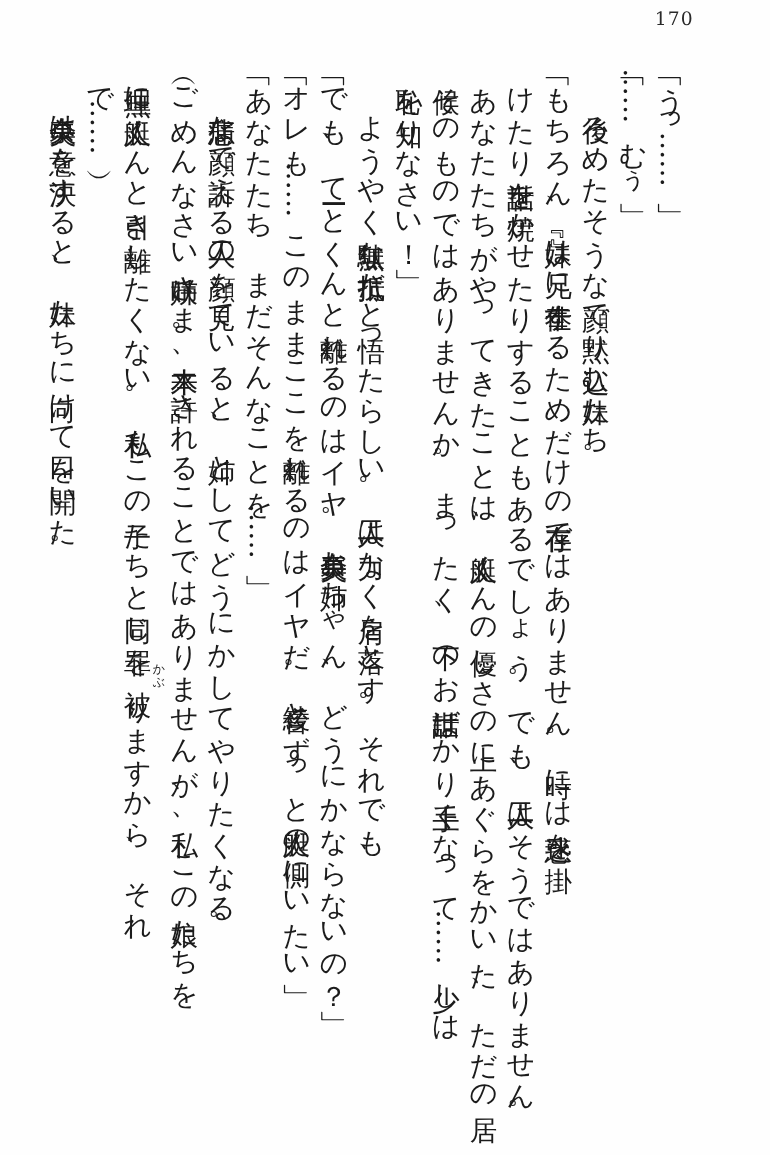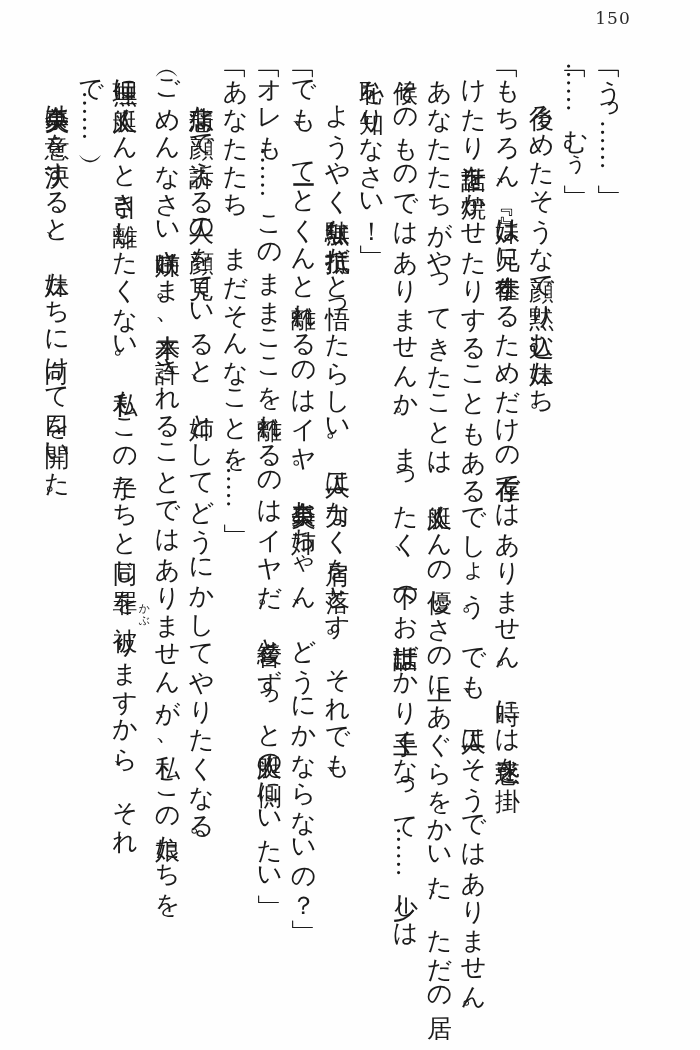--- a/index.html
+++ b/index.html
@@ -57,21 +57,21 @@
     line-height: 1;
     letter-spacing: 0;
     color: #1b1b1b;
   }
 </style>
 </head>
 <body>
 
 <div class="page">
 
-  <div class="page-number">150</div>
+  <div class="page-number">170</div>
 
   <div class="text-block">
 
     <p class="col">「うっ……」</p>
     <p class="col">「……むぅ」</p>
     <p class="col indent">後ろめたそうな顔で黙り込む妹たち。</p>
     <p class="col">「もちろん、『妹』は兄に奉仕するためだけの存在ではありません。時には迷惑を掛</p>
     <p class="col">けたり世話を焼かせたりすることもあるでしょう。でも、二人はそうではありません。</p>
     <p class="col">あなたたちがやってきたことは、艇人くんの優しさの上にあぐらをかいた、ただの居</p>
     <p class="col">候そのものではありませんか。まったく、下のお世話ばかり上手くなって……少しは</p>

